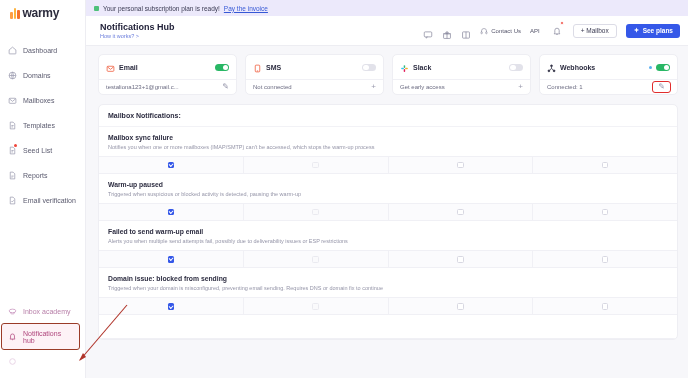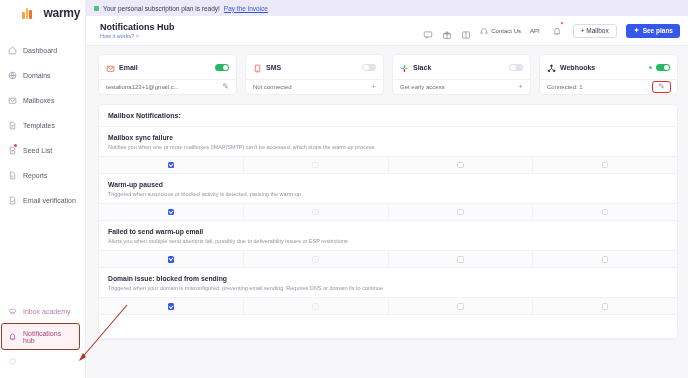--- a/index.html
+++ b/index.html
@@ -13,21 +13,21 @@
 
   
   .sidebar {
     width: 86px; height: 378px;
     background: #ffffff;
     border-right: 1px solid #ededf2;
     display: flex; flex-direction: column;
     flex: 0 0 86px;
     position: relative;
   }
-  .logo-wrap { height: 26px; display: flex; align-items: center; padding-left: 22px; gap: 12px; }
+  .logo-wrap { height: 26px; display: flex; align-items: center; padding-left: 10px; gap: 3px; }
   .logo-bars { display: flex; align-items: flex-end; gap: 1px; height: 11px; }
   .logo-bars i { display: block; width: 2.5px; border-radius: 1px; }
   .lb1 { height: 7px; background: #ff9f43; }
   .lb2 { height: 11px; background: #fdb33f; }
   .lb3 { height: 9px; background: #f4722b; }
   .logo-text { font-size: 12px; font-weight: 700; color: #2b2b3c; letter-spacing: -0.3px; }
 
   .nav { padding-top: 12px; display: flex; flex-direction: column; }
   .nav-item {
     display: flex; align-items: center; gap: 6px;

